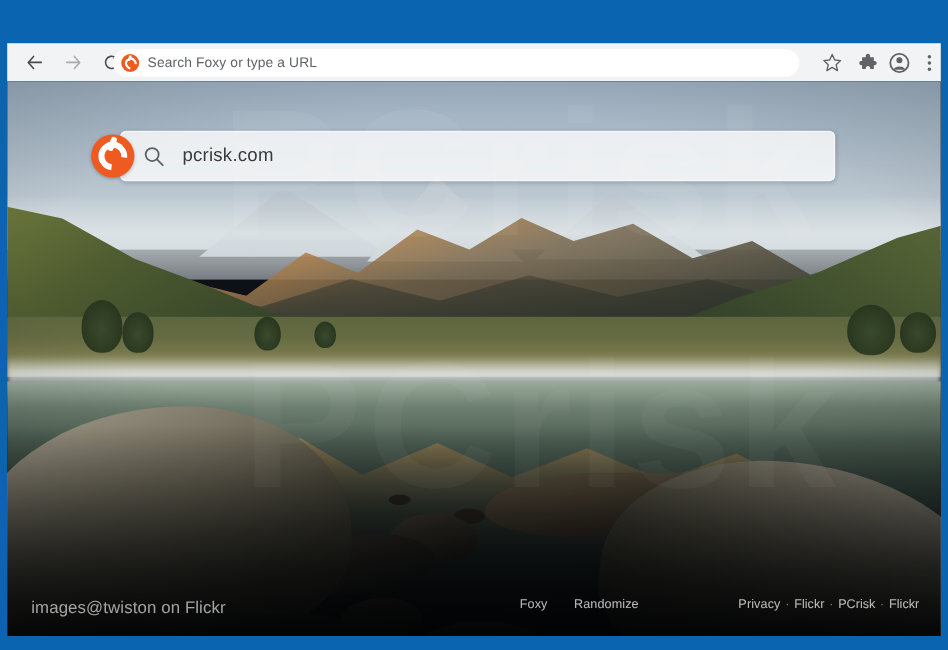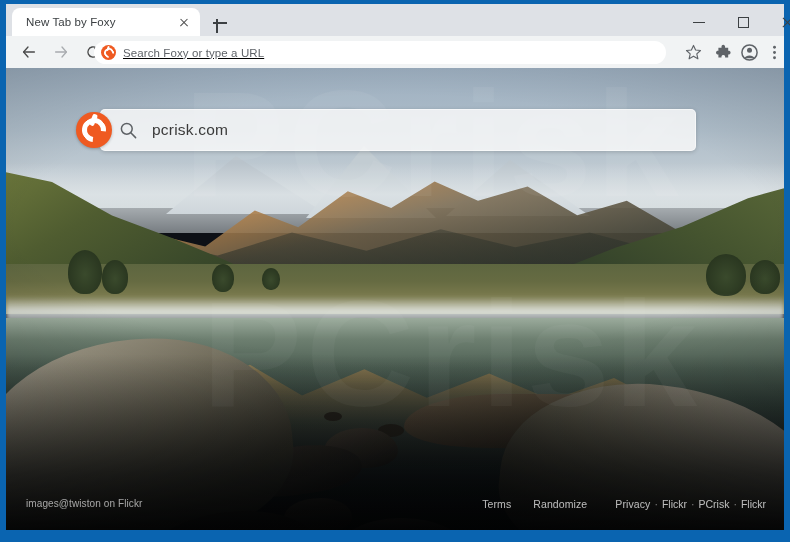--- a/index.html
+++ b/index.html
@@ -125,21 +125,20 @@
 
   #omnibox {
     position: absolute;
     left: 88px; top: 5px;
     width: 572px; height: 23px;
     background: #ffffff;
     border-radius: 12px;
     display: flex;
     align-items: center;
     padding-left: 7px;
-    text-decoration: underline;
   }
   #omnibox-text {
     font-size: 11.5px;
     color: #5f6368;
     margin-left: 7px;
     letter-spacing: .1px;
   }
 
   
   .foxy-mark {
@@ -397,62 +396,42 @@
   
   #ntp-footer {
     position: absolute;
     left: 0; bottom: 16px;
     width: 100%;
     height: 16px;
   }
   #photo-credit {
     position: absolute;
     left: 20px; top: 0;
-    font-size: 10px;
+    font-size: 14px;
     color: rgba(255,255,255,.62);
     letter-spacing: .1px;
   }
   #footer-actions {
     position: absolute;
     right: 18px; top: 0;
     display: flex;
     align-items: center;
     gap: 0;
     font-size: 10.5px;
     color: rgba(255,255,255,.72);
   }
   #footer-actions .act { margin-left: 22px; letter-spacing: .1px; }
-  #footer-actions .grp { margin-left: 28px; letter-spacing: .1px; }
+  #footer-actions .grp { margin-left: 83px; letter-spacing: .1px; }
   #footer-actions .sep { margin: 0 4px; color: rgba(255,255,255,.45); }
 </style>
 </head>
 <body>
 
 <div id="window-frame">
 
-  <div id="title-bar">
-
-    <div id="tab">
-      <span id="tab-title">New Tab by Foxy</span>
-      <span id="tab-close"></span>
-    </div>
-
-    <div id="new-tab-btn"></div>
-
-    <div class="win-ctrl" id="win-min">
-      <span class="g"></span>
-    </div>
-    <div class="win-ctrl" id="win-max">
-      <span class="g"></span>
-    </div>
-    <div class="win-ctrl" id="win-close">
-      <span class="g1"></span>
-        <span class="g2"></span>
-    </div>
-  </div>
 
   <div id="toolbar">
 
     <div class="nav-btn" id="nav-back">
       <svg class="arrow-svg" width="16" height="16" viewBox="0 0 16 16">
         <path d="M7 3 L2.6 8 L7 13" fill="none" stroke="#4a4a4a" stroke-width="1.3" stroke-linecap="round" stroke-linejoin="round"></path>
         <line x1="2.8" y1="8" x2="13.4" y2="8" stroke="#4a4a4a" stroke-width="1.3" stroke-linecap="round"></line>
       </svg>
     </div>
 
@@ -555,21 +534,21 @@
           <line x1="11.8" y1="11.8" x2="16.6" y2="16.6" stroke="#5d6165" stroke-width="1.5" stroke-linecap="round"></line>
         </svg>
         <span id="ntp-search-text">pcrisk.com</span>
       </div>
     </div>
 
     <div id="ntp-footer">
       <div id="photo-credit">images@twiston on Flickr</div>
 
       <div id="footer-actions">
-        <span class="act">Terms</span>
+        <span class="act">Foxy</span>
         <span class="act">Randomize</span>
 
         <span class="grp">Privacy</span>
         <span class="sep">·</span>
         <span>Flickr</span>
         <span class="sep">·</span>
         <span>PCrisk</span>
         <span class="sep">·</span>
         <span>Flickr</span>
       </div>

